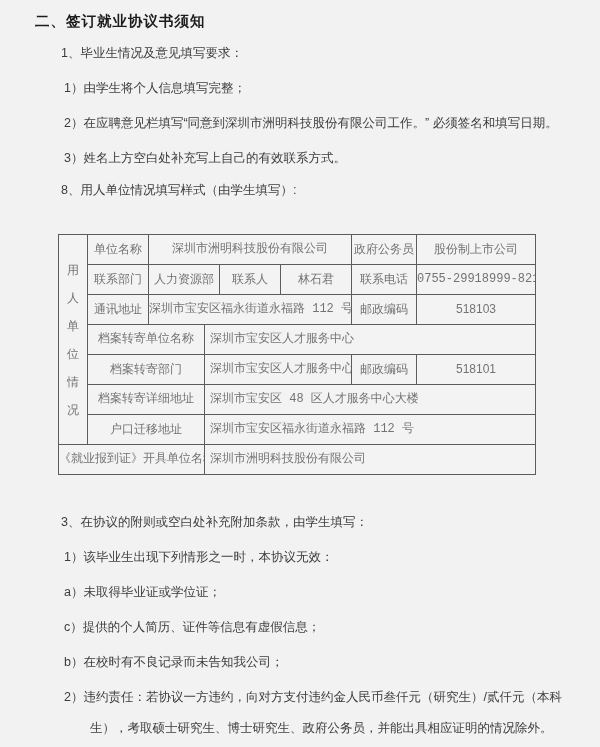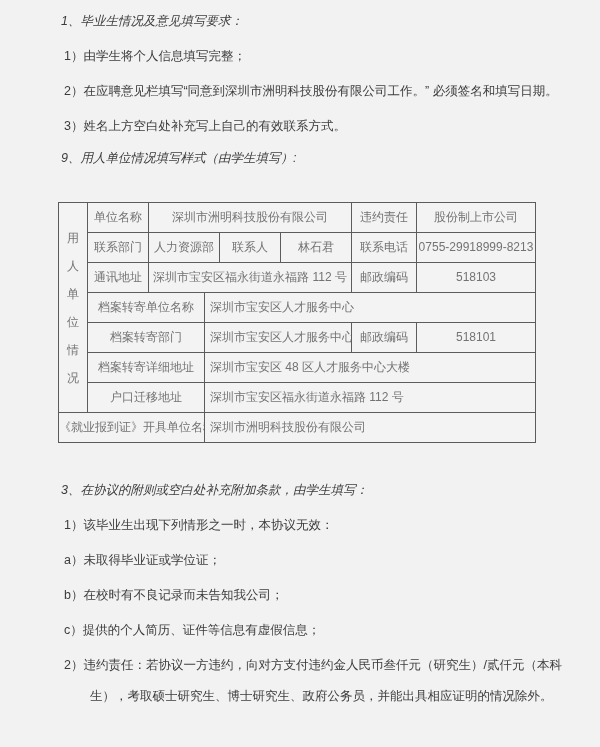--- a/index.html
+++ b/index.html
@@ -19,21 +19,20 @@
     font-size: 14.5px;
     font-weight: bold;
     color: #1c1c1c;
     line-height: 31px;
     letter-spacing: 1px;
   }
 
   .h-level1 {
     margin: 0 32px 1px 61px;
     line-height: 31px;
-    font-style: italic;
   }
 
   .item-level2 {
     margin: 4px 30px 1px 0;
     padding-left: 90px;
     text-indent: -26px;
     line-height: 31px;
   }
 
   table.emp-table {
@@ -51,63 +50,64 @@
     vertical-align: middle;
     font-size: 12px;
     line-height: 15px;
     color: #737373;
     overflow: hidden;
   }
   table.emp-table td.left-val {
     text-align: left;
     padding-left: 5px;
   }
-  table.emp-table td.nowrap { white-space: nowrap; }
+  table.emp-table td.nowrap { white-space: nowrap; font-family: Liberation Mono, monospace; }
   .vert-inner {
     width: 14px;
     margin: 16px auto;
     word-break: break-all;
     line-height: 28px;
     text-align: center;
   }
 
   .sec3-heading { margin-top: 32px; }
 </style>
 </head>
 <body>
 
 <div class="page">
 
+  <div class="doc-title">二、签订就业协议书须知</div>
 
   <div class="h-level1">1、毕业生情况及意见填写要求：</div>
   <div class="item-level2">1）由学生将个人信息填写完整；</div>
   <div class="item-level2">2）在应聘意见栏填写“同意到深圳市洲明科技股份有限公司工作。”  必须签名和填写日期。</div>
   <div class="item-level2">3）姓名上方空白处补充写上自己的有效联系方式。</div>
 
-  <div class="h-level1">9、用人单位情况填写样式（由学生填写）:</div>
+  <div class="h-level1">8、用人单位情况填写样式（由学生填写）:</div>
 
   <table class="emp-table">
     <colgroup>
       <col style="width:29px">
         <col style="width:61px">
         <col style="width:56px">
         <col style="width:15px">
       <col style="width:61px">
         <col style="width:71px">
         <col style="width:65px">
         <col style="width:119px">
     </colgroup>
     <tbody>
       <tr>
         <td rowspan="7">
           <div class="vert-inner">用人单位情况</div>
         </td>
         <td>单位名称</td>
         <td colspan="4" class="nowrap">深圳市洲明科技股份有限公司</td>
-        <td>违约责任</td>
+        <td>政府公务员</td>
         <td>股份制上市公司</td>
       </tr>
       <tr>
         <td>联系部门</td>
         <td colspan="2">人力资源部</td>
         <td>联系人</td>
         <td>林石君</td>
         <td>联系电话</td>
         <td class="nowrap">0755-29918999-8213</td>
       </tr>
@@ -138,17 +138,17 @@
       <tr>
         <td colspan="3" class="nowrap">《就业报到证》开具单位名称</td>
         <td colspan="5" class="left-val nowrap">深圳市洲明科技股份有限公司</td>
       </tr>
     </tbody>
   </table>
 
   <div class="h-level1 sec3-heading">3、在协议的附则或空白处补充附加条款，由学生填写：</div>
   <div class="item-level2">1）该毕业生出现下列情形之一时，本协议无效：</div>
   <div class="item-level2">a）未取得毕业证或学位证；</div>
+  <div class="item-level2">c）提供的个人简历、证件等信息有虚假信息；</div>
   <div class="item-level2">b）在校时有不良记录而未告知我公司；</div>
-  <div class="item-level2">c）提供的个人简历、证件等信息有虚假信息；</div>
   <div class="item-level2">2）违约责任：若协议一方违约，向对方支付违约金人民币叁仟元（研究生）/贰仟元（本科生），考取硕士研究生、博士研究生、政府公务员，并能出具相应证明的情况除外。</div>
 
 </div>
 
 </body></html>

